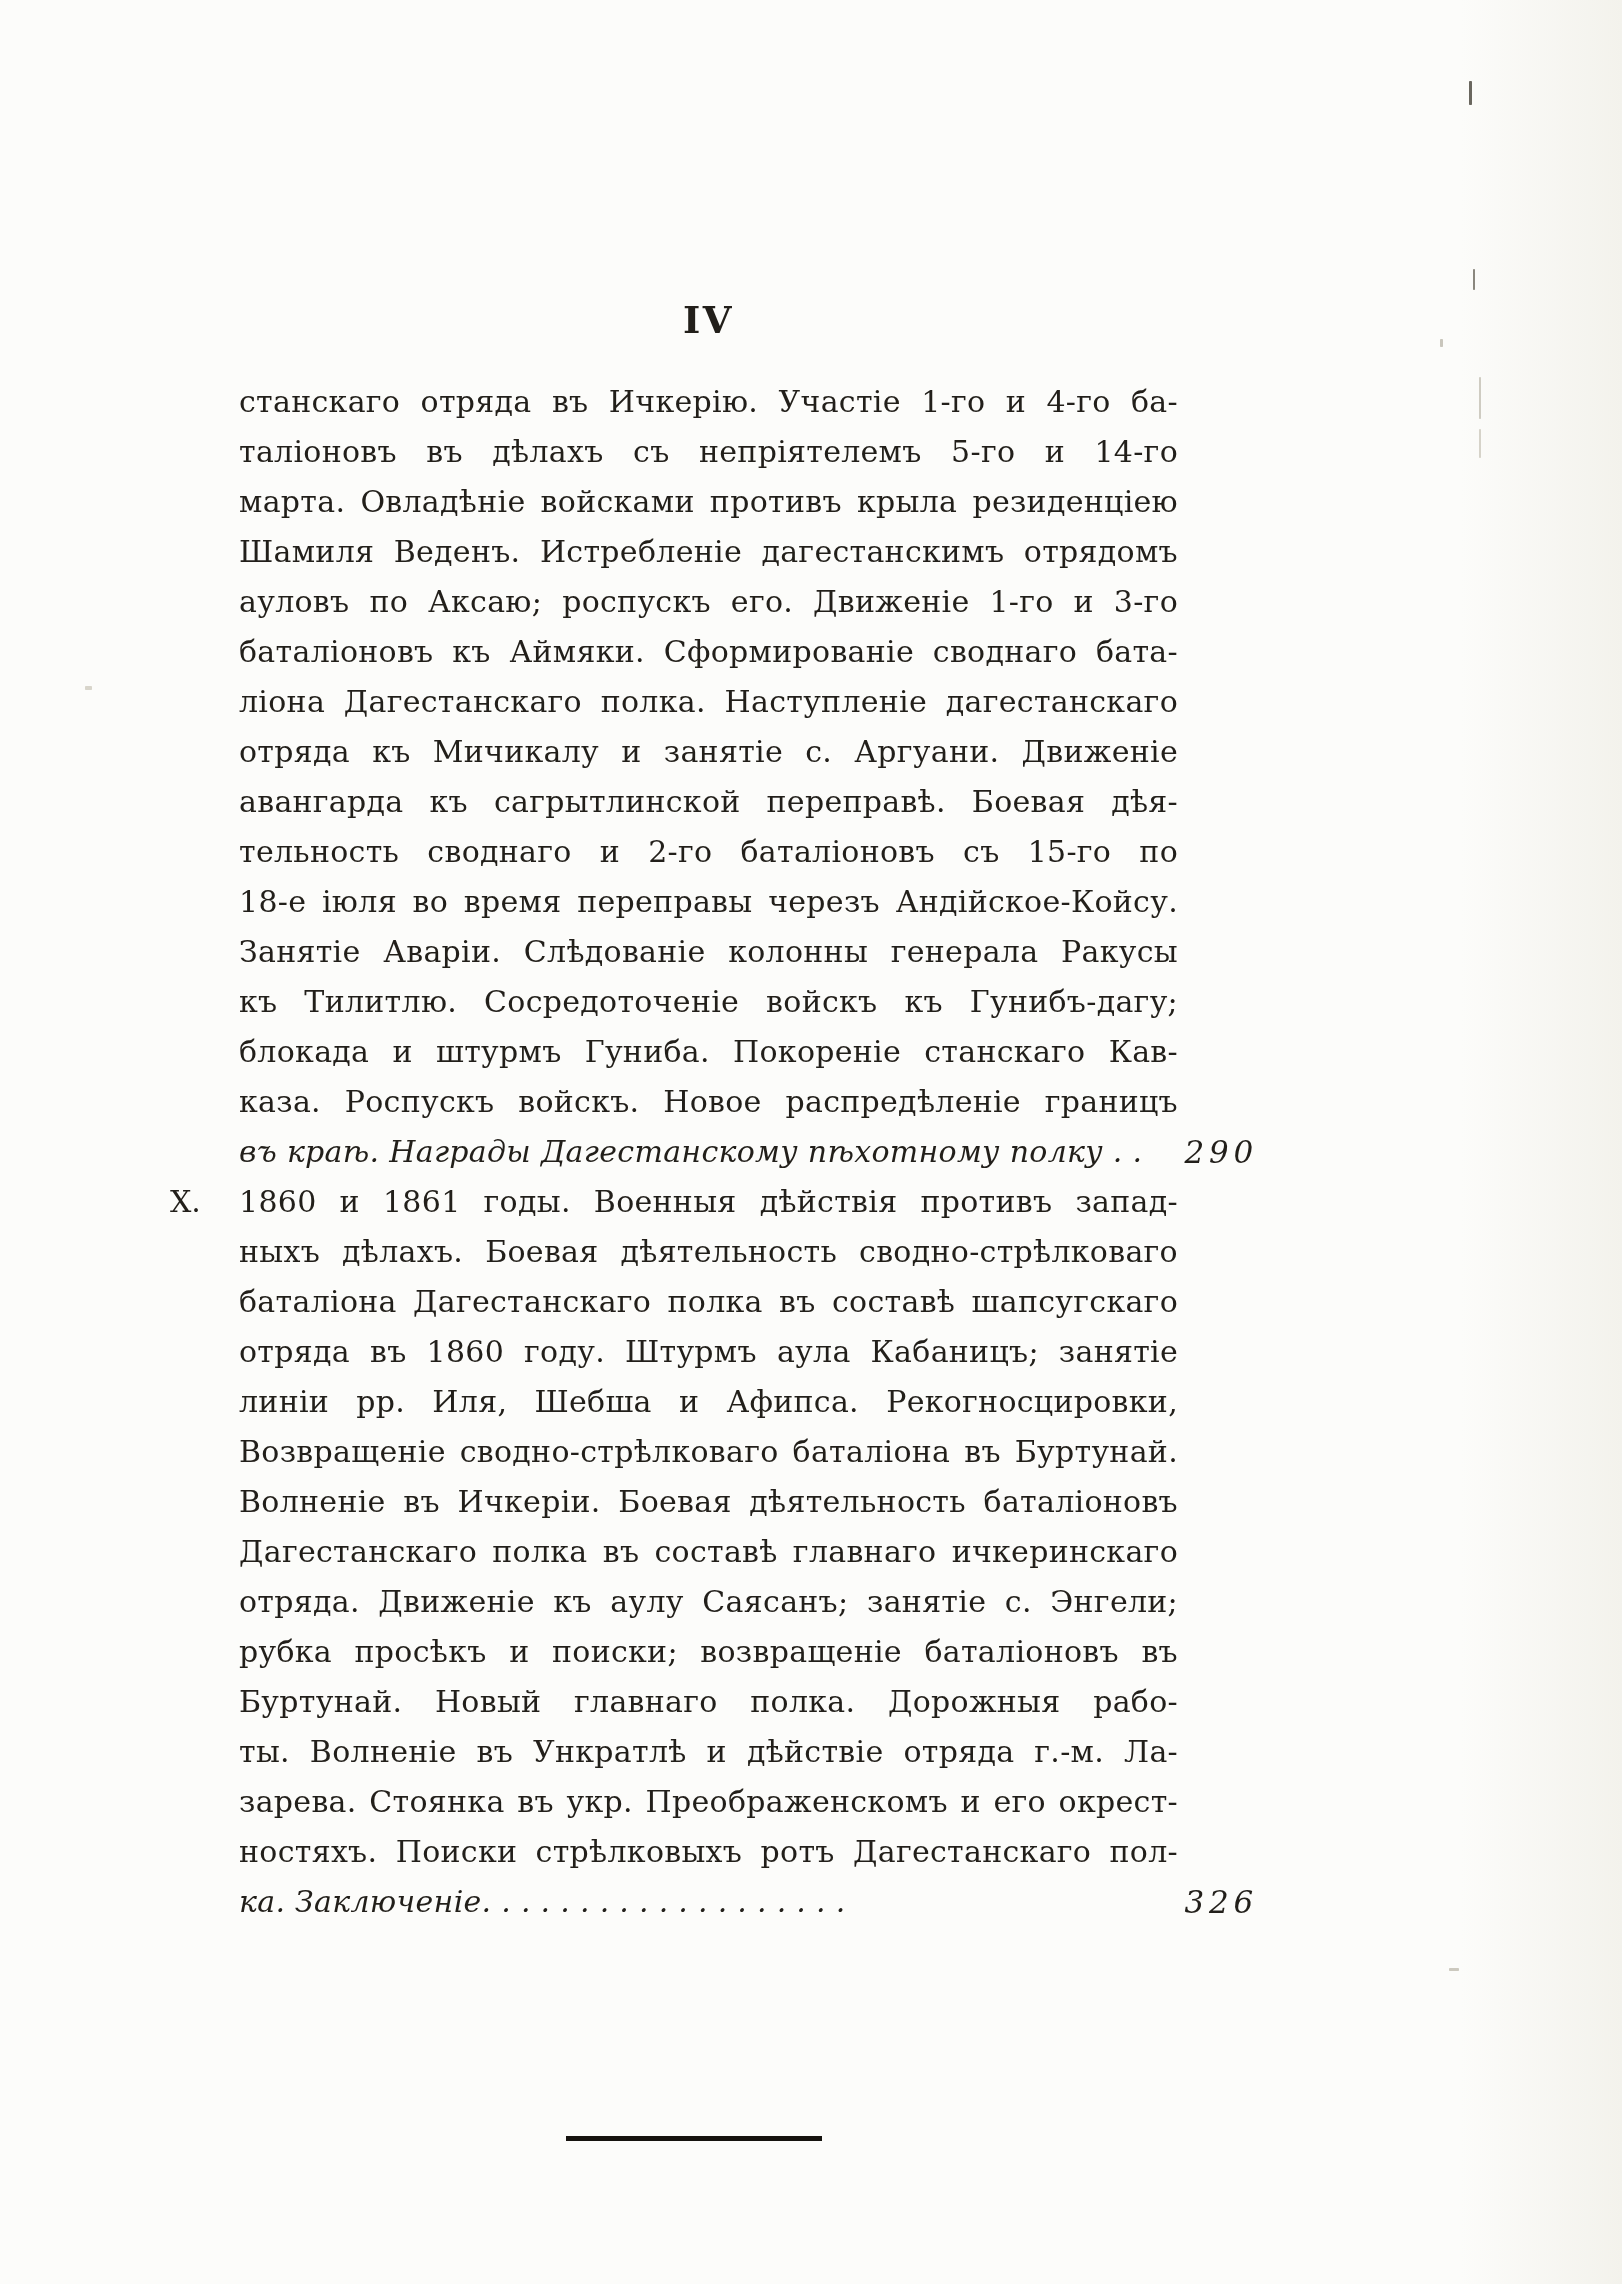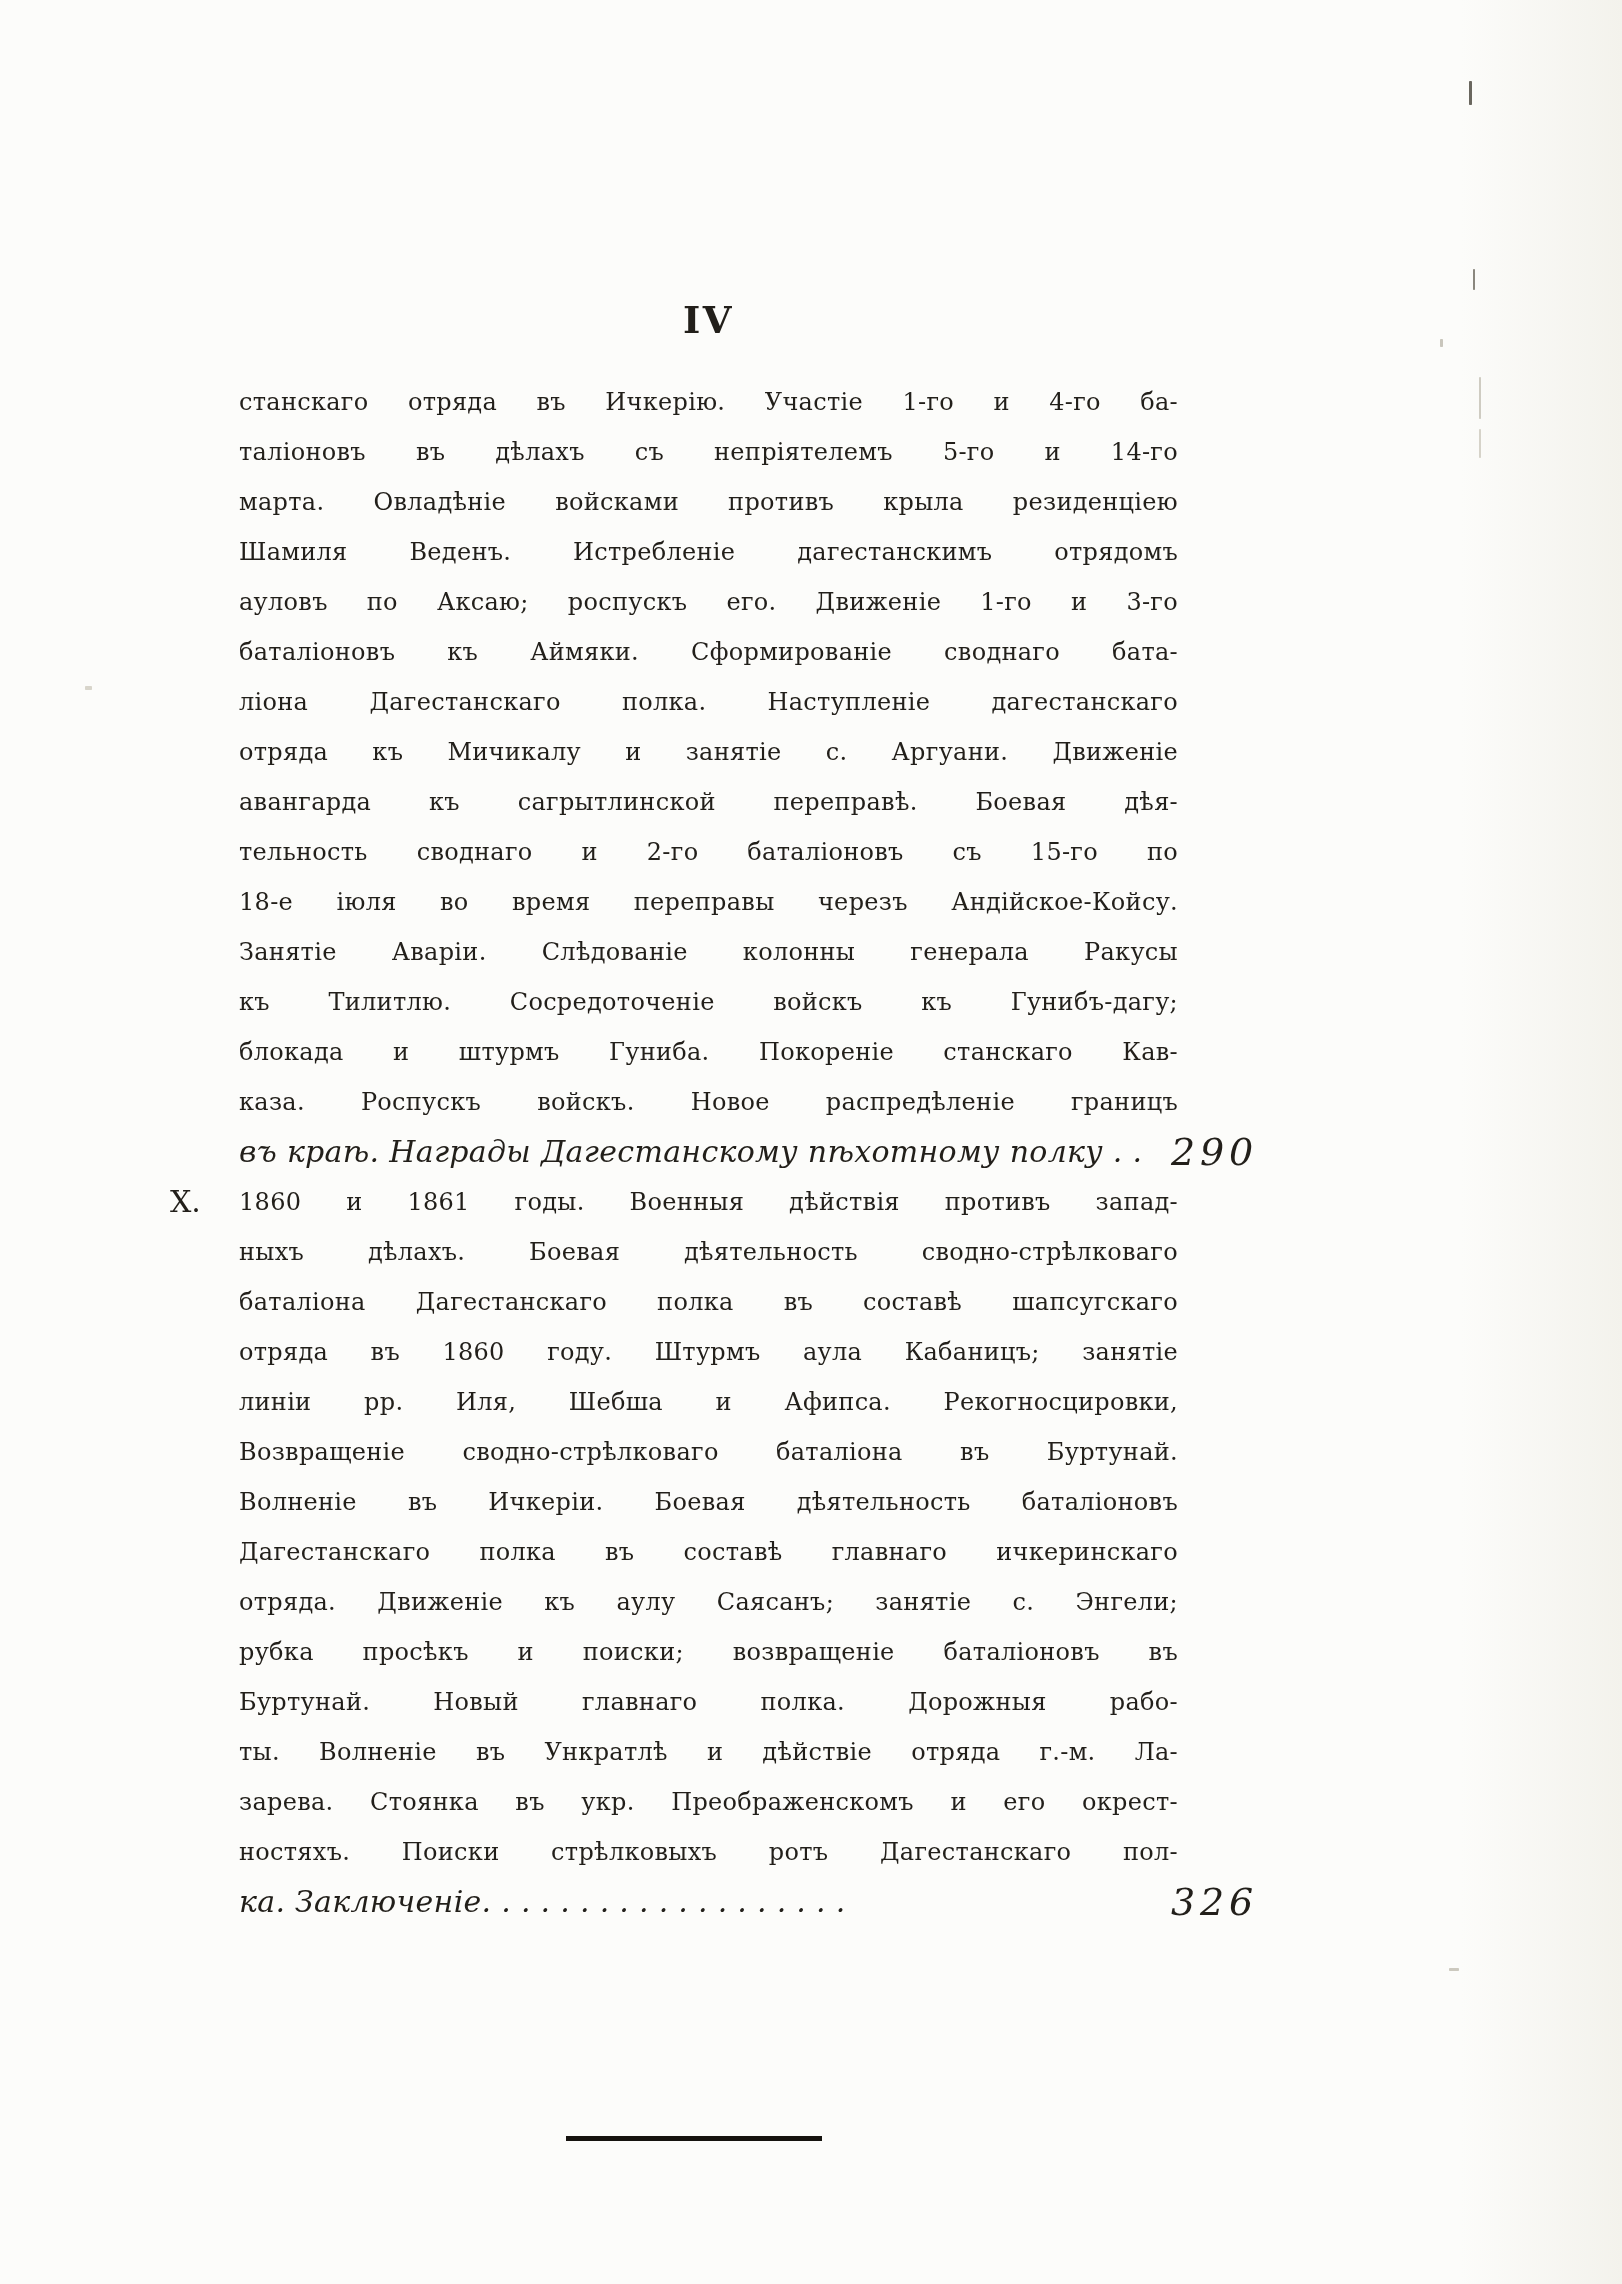--- a/index.html
+++ b/index.html
@@ -30,39 +30,39 @@
     position: absolute;
     top: 377px;
     left: 239px;
     width: 1019px;
   }
   .entry {
     position: relative;
   }
   .line {
     width: 939px;
-    font-size: 24px;
+    font-size: 30px;
     line-height: 50px;
     letter-spacing: 0.3px;
     text-align: justify;
     text-align-last: justify;
     white-space: normal;
   }
   .line-ref {
     width: 1019px;
     display: flex;
     justify-content: space-between;
     align-items: flex-start;
     font-size: 30px;
     line-height: 50px;
     letter-spacing: 0.3px;
     font-style: italic;
   }
   .line-ref .pageref {
-    font-size: 38px;
+    font-size: 31px;
     letter-spacing: 4.8px;
     white-space: nowrap;
   }
   .numeral {
     position: absolute;
     left: -69px;
     top: 0;
     font-size: 30px;
     line-height: 50px;
   }

